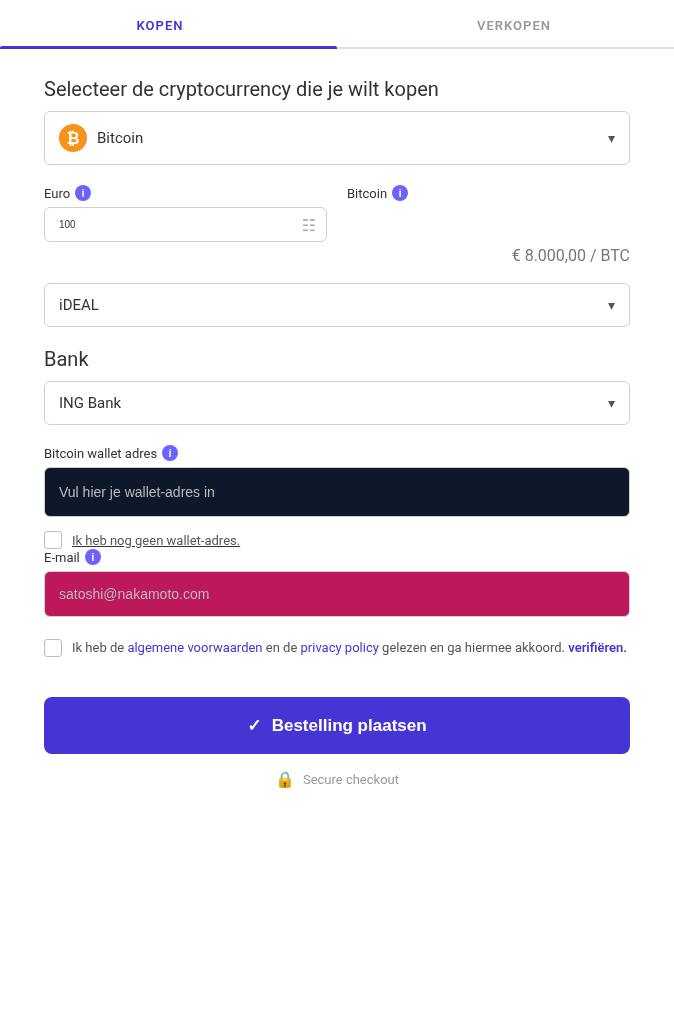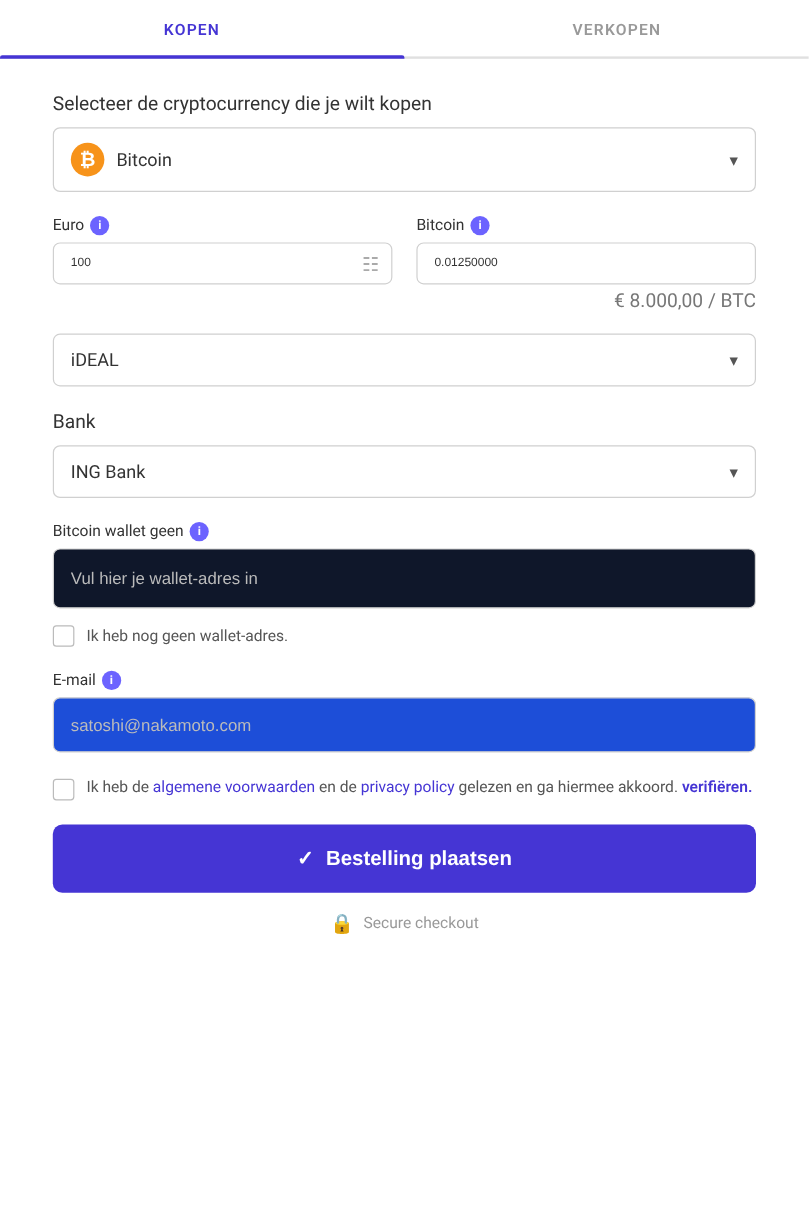--- a/index.html
+++ b/index.html
@@ -39,21 +39,21 @@
       height: 3px;
       background: #4535d4;
       border-radius: 2px 2px 0 0;
     }
 
     .form-area {
       padding: 28px 44px 24px 44px;
     }
 
     .section-label {
-      font-size: 16px;
+      font-size: 20px;
       color: #333;
       margin-bottom: 10px;
     }
 
     .select-wrapper {
       position: relative;
       border: 1.5px solid #d0d0d0;
       border-radius: 6px;
       background: #fff;
       margin-bottom: 20px;
@@ -168,21 +168,21 @@
       border-radius: 6px;
     }
     .wallet-input-wrapper input::placeholder {
       color: #bbb;
     }
 
     .checkbox-row {
       display: flex;
       align-items: center;
       gap: 10px;
-      margin-bottom: 20px;
+      text-decoration: underline;
     }
     .checkbox-row input[type="checkbox"] {
       width: 18px;
       height: 18px;
       border: 1.5px solid #bbb;
       border-radius: 3px;
       cursor: pointer;
       flex-shrink: 0;
       appearance: none;
       -webkit-appearance: none;
@@ -193,41 +193,41 @@
       color: #555;
       cursor: pointer;
     }
 
     .email-section {
       margin-bottom: 20px;
     }
     .email-input-wrapper {
       border: 1.5px solid #d0d0d0;
       border-radius: 6px;
-      background: #1d4ed8;
+      background: #be185d;
     }
     .email-input-wrapper input {
       width: 100%;
       border: none;
       outline: none;
       padding: 14px 14px;
       font-size: 14px;
       color: #bbb;
       background: transparent;
       border-radius: 6px;
     }
     .email-input-wrapper input::placeholder {
       color: #bbb;
     }
 
     .terms-row {
       display: flex;
-      align-items: center;
+      align-items: flex-end;
       gap: 10px;
-      margin-bottom: 20px;
+      margin-bottom: 40px;
     }
     .terms-row input[type="checkbox"] {
       width: 18px;
       height: 18px;
       border: 1.5px solid #bbb;
       border-radius: 3px;
       cursor: pointer;
       flex-shrink: 0;
       margin-top: 2px;
       appearance: none;
@@ -323,23 +323,20 @@
         <input type="text" value="100" style="">
         <span class="input-icon">☷</span>
       </div>
     </div>
 
     <div class="field-group">
       <div class="field-label">
         <span>Bitcoin</span>
         <span class="info-icon">i</span>
       </div>
-      <div class="input-wrapper">
-        <input type="text" value="0.01250000" style="">
-      </div>
     </div>
   </div>
 
   <div class="rate-text">€ 8.000,00 / BTC</div>
 
 
   <div class="select-wrapper">
     <div class="select-inner">
       <span class="select-text">iDEAL</span>
       <span class="chevron">▾</span>
@@ -350,21 +347,21 @@
 
   <div class="select-wrapper">
     <div class="select-inner">
       <span class="select-text">ING Bank</span>
       <span class="chevron">▾</span>
     </div>
   </div>
 
   <div class="wallet-section">
     <div class="field-label">
-      <span>Bitcoin wallet geen</span>
+      <span>Bitcoin wallet adres</span>
       <span class="info-icon">i</span>
     </div>
     <div class="wallet-input-wrapper">
       <input type="text" placeholder="Vul hier je wallet-adres in" style="">
     </div>
   </div>
 
   <div class="checkbox-row">
     <input type="checkbox" id="no-wallet" style="">
     <label for="no-wallet">Ik heb nog geen wallet-adres.</label>

